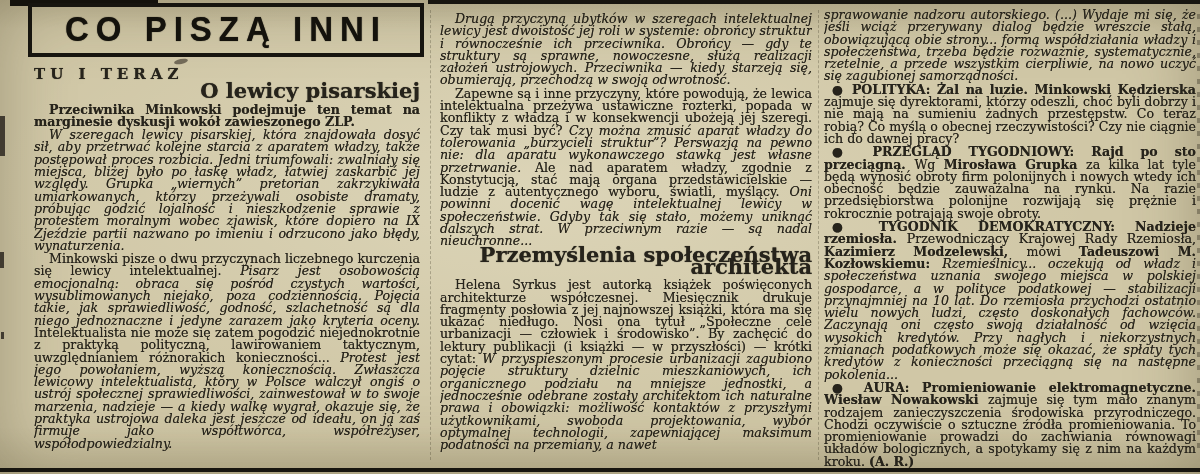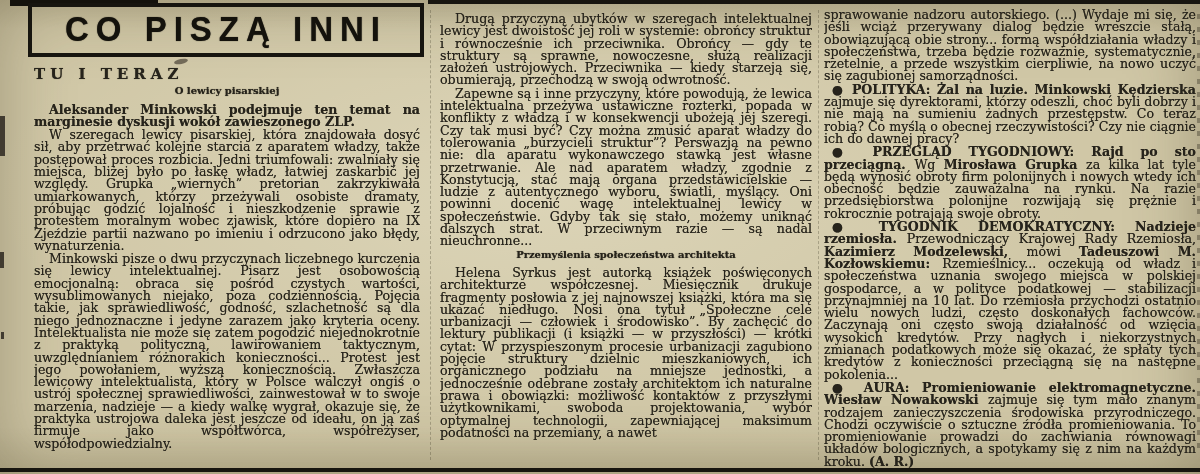--- a/index.html
+++ b/index.html
@@ -53,46 +53,46 @@
     text-align:justify;
     font-size:12.6px;line-height:12.3px;
     text-shadow:0 0 .6px rgba(35,32,22,.65);
   }
   .col-left{left:34px;width:386px;padding-top:62px;}
   .col-mid{left:440px;width:372px;padding-top:13px;}
   .col-right{left:824px;width:372px;padding-top:9px;}
   .para{margin:0 0 1px 0;font-weight:400;}
   .indent{text-indent:15px;}
   .bullet{text-indent:8px;}
-  .it{}
+  .it{font-style:italic;}
   .bd{font-weight:700;}
   .h-spaced{
     font-weight:700;font-size:15px;letter-spacing:5px;
     margin:6px 0 5px 0;text-shadow:0 0 .8px rgba(30,27,18,.8);
   }
   .h{
-    text-align:center;font-weight:700;font-size:10px;
+    text-align:right;font-weight:700;font-size:21px;
     margin:1px 0 6px 0;text-shadow:0 0 .8px rgba(30,27,18,.8);
   }
 </style>
 </head>
 <body>
 
 <div class="page">
   <div class="top-bar-artifact"></div>
   <div class="top-rule"></div>
 
   <div class="masthead-box">
     <span class="masthead-title">CO PISZĄ INNI</span>
   </div>
 
   <div class="col col-left">
       <div class="h-spaced">TU I TERAZ</div>
       <div class="h">O lewicy pisarskiej</div>
-      <p class="para indent"><span class="bd">Aleksander Minkowski podejmuje ten temat na marginesie dyskusji wokół zawieszonego ZLP.</span></p>
+      <p class="para indent"><span class="bd">Przeciwnika Minkowski podejmuje ten temat na marginesie dyskusji wokół zawieszonego ZLP.</span></p>
       <p class="para indent"><span class="it ">W szeregach lewicy pisarskiej, która znajdowała dosyć sił, aby przetrwać kolejne starcia z aparatem władzy, także postępował proces rozbicia. Jedni triumfowali: zwalniały się miejsca, bliżej było po łaskę władz, łatwiej zaskarbić jej względy. Grupka „wiernych” pretorian zakrzykiwała umiarkowanych, którzy przeżywali osobiste dramaty, próbując godzić lojalność i nieszkodzenie sprawie z protestem moralnym wobec zjawisk, które dopiero na IX Zjeździe partii nazwano po imieniu i odrzucono jako błędy, wynaturzenia.</span></p>
       <p class="para indent"><span class="">Minkowski pisze o dwu przyczynach liczebnego kurczenia się lewicy intelektualnej. </span><span class="it ">Pisarz jest osobowością emocjonalną: obraca się pośród czystych wartości, wysublimowanych niejako, poza codziennością. Pojęcia takie, jak sprawiedliwość, godność, szlachetność są dla niego jednoznaczne i jedyne zarazem jako kryteria oceny. </span><span class="">Intelektualista nie może się zatem pogodzić niejednokrotnie z praktyką polityczną, lawirowaniem taktycznym, uwzględnianiem różnorakich konieczności... </span><span class="it ">Protest jest jego powołaniem, wyższą koniecznością. Zwłaszcza lewicowy intelektualista, który w Polsce walczył ongiś o ustrój społecznej sprawiedliwości, zainwestował w to swoje marzenia, nadzieje — a kiedy walkę wygrał, okazuje się, że praktyka ustrojowa daleka jest jeszcze od ideału, on ją zaś firmuje jako współtwórca, współreżyser, współodpowiedzialny.</span></p>
     </div>
   <div class="col col-mid">
       <p class="para indent"><span class="it ">Drugą przyczyną ubytków w szeregach intelektualnej lewicy jest dwoistość jej roli w systemie: obrońcy struktur i równocześnie ich przeciwnika. Obrońcy — gdy te struktury są sprawne, nowoczesne, służą realizacji założeń ustrojowych. Przeciwnika — kiedy starzeją się, obumierają, przechodzą w swoją odwrotność.</span></p>
       <p class="para indent"><span class="">Zapewne są i inne przyczyny, które powodują, że lewica intelektualna przeżywa ustawiczne rozterki, popada w konflikty z władzą i w konsekwencji ubożeją jej szeregi. Czy tak musi być? </span><span class="it ">Czy można zmusić aparat władzy do tolerowania „burzycieli struktur”? Perswazją na pewno nie: dla aparatu wykonawczego stawką jest własne przetrwanie. </span><span class="">Ale nad aparatem władzy, zgodnie z Konstytucją, stać mają organa przedstawicielskie — ludzie z autentycznego wyboru, światli, myślący. </span><span class="it ">Oni powinni docenić wagę intelektualnej lewicy w społeczeństwie. Gdyby tak się stało, możemy uniknąć dalszych strat. W przeciwnym razie — są nadal nieuchronne...</span></p>
       <div class="h">Przemyślenia społeczeństwa architekta</div>
       <p class="para indent"><span class="">Helena Syrkus jest autorką książek poświęconych architekturze współczesnej. Miesięcznik drukuje fragmenty posłowia z jej najnowszej książki, która ma się ukazać niedługo. Nosi ona tytuł „Społeczne cele urbanizacji — człowiek i środowisko”. By zachęcić do lektury publikacji (i książki — w przyszłości) — krótki cytat: </span><span class="it ">W przyspieszonym procesie urbanizacji zagubiono pojęcie struktury dzielnic mieszkaniowych, ich organicznego podziału na mniejsze jednostki, a jednocześnie odebrane zostały architektom ich naturalne prawa i obowiązki: możliwość kontaktów z przyszłymi użytkownikami, swoboda projektowania, wybór optymalnej technologii, zapewniającej maksimum podatności na przemiany, a nawet</span></p>
     </div>
   <div class="col col-right">

